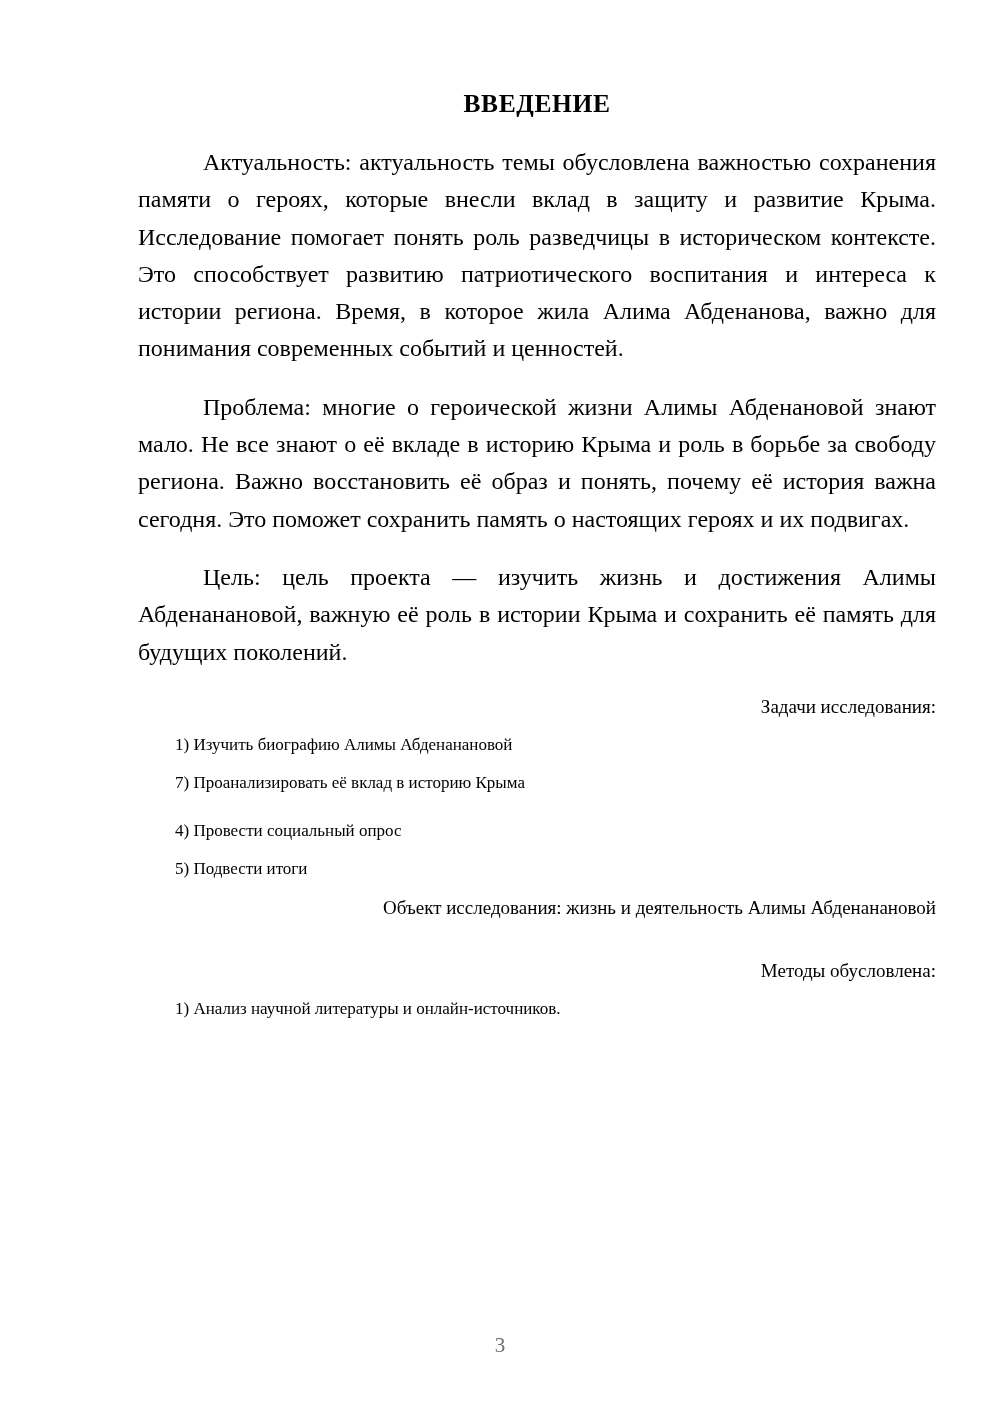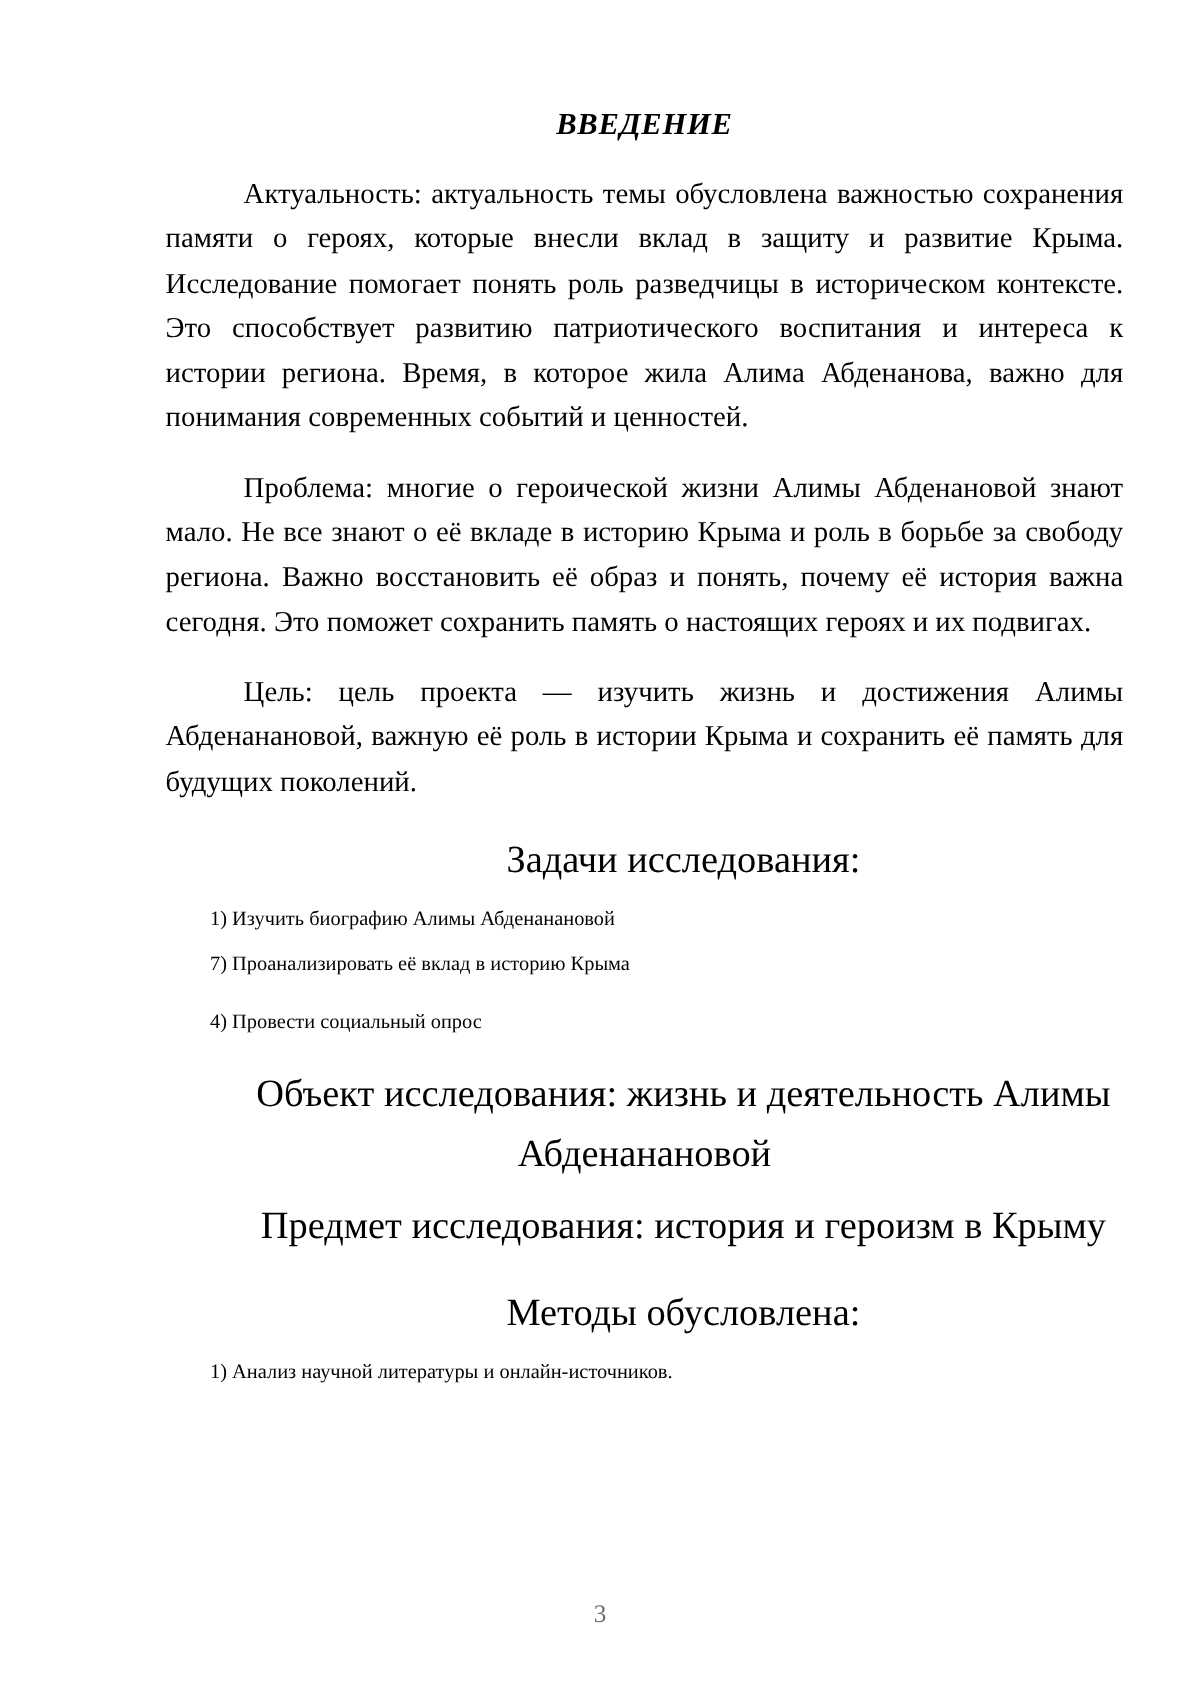--- a/index.html
+++ b/index.html
@@ -30,35 +30,34 @@
     top: 88px;
     width: 798px;
   }
   .doc-title {
     font-size: 25.5px;
     font-weight: bold;
     text-align: center;
     letter-spacing: 0.6px;
     margin: 0 0 24px 0;
     line-height: 1.25;
-    font-style: italic;
   }
   p.para {
     font-size: 24px;
     line-height: 1.555;
     text-align: justify;
     text-justify: inter-word;
     margin: 0 0 0 0;
     text-indent: 65px;
     hyphens: none;
   }
   p.single {
-    font-size: 32px;
+    font-size: 19px;
     line-height: 1.555;
-    text-align: center;
+    text-align: right;
     margin: 0;
     text-indent: 65px;
   }
   p.listitem {
     font-size: 17px;
     line-height: 1.555;
     text-align: left;
     margin: 0;
     text-indent: 0;
     padding-left: 37px;
@@ -109,28 +108,28 @@
 
     <div class="gap-sm"></div>
 
 
     <div class="gap-sm"></div>
 
     <p class="listitem">4) Провести социальный опрос</p>
 
     <div class="gap-sm"></div>
 
+    <p class="listitem">5) Подвести итоги</p>
 
     <div class="gap-sm"></div>
 
     <p class="single">Объект исследования: жизнь и деятельность Алимы Абденанановой</p>
 
     <div class="gap-sm"></div>
 
-    <p class="single">Предмет исследования: история и героизм в Крыму</p>
 
     <div class="gap-sm"></div>
 
 
     <div class="gap-sm"></div>
 
     <p class="single">Методы обусловлена:</p>
 
     <div class="gap-sm"></div>
 

